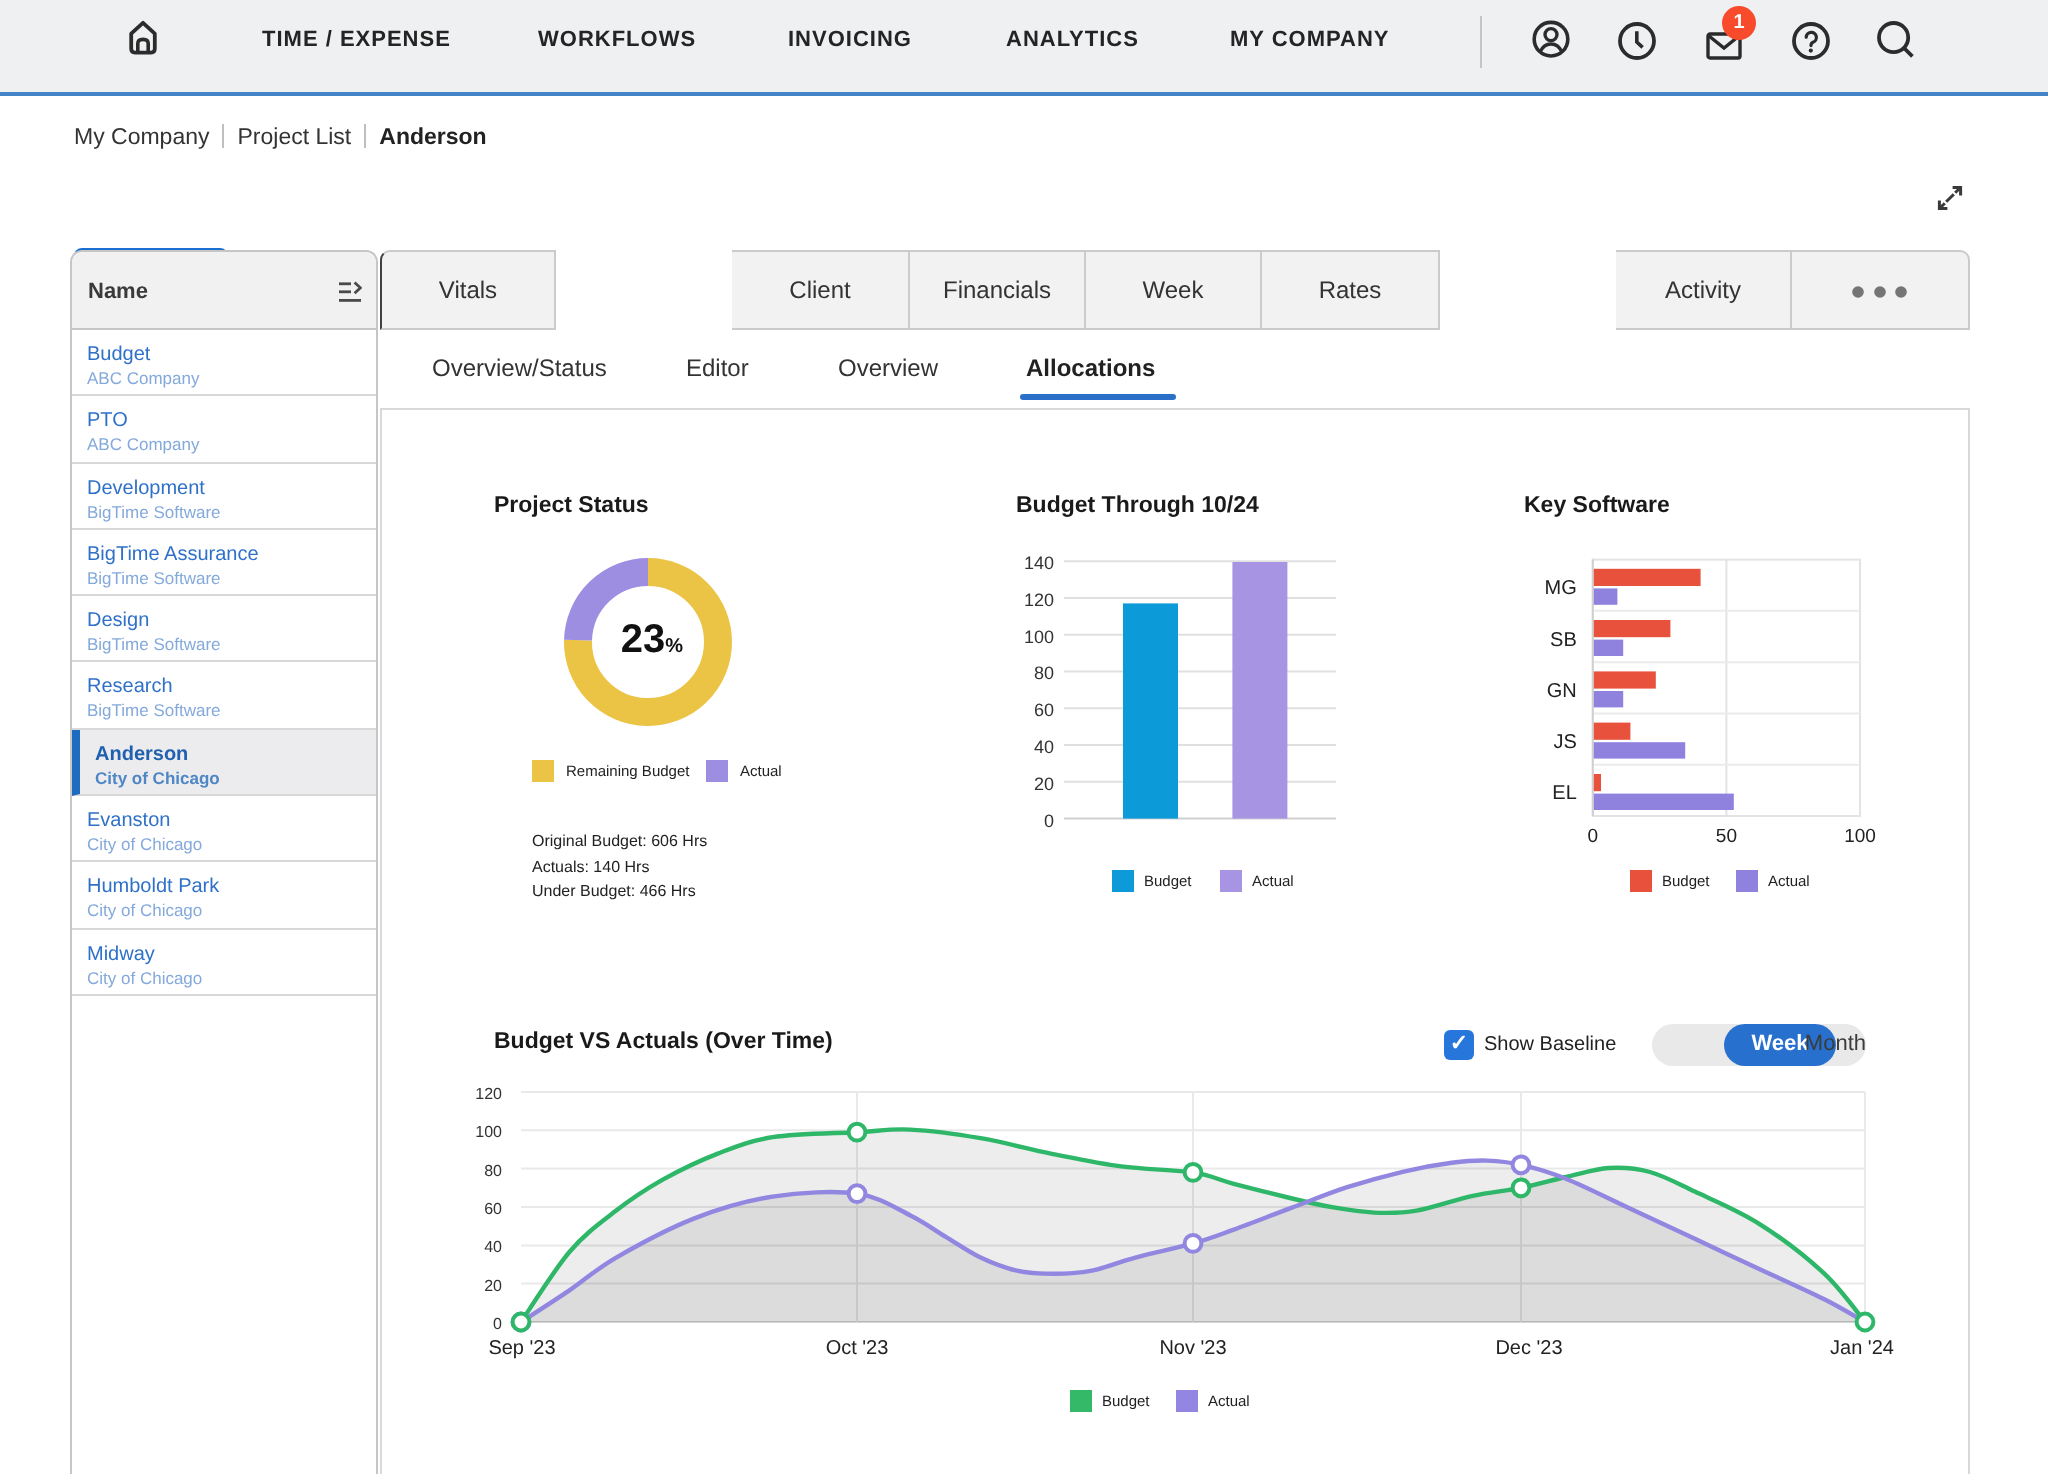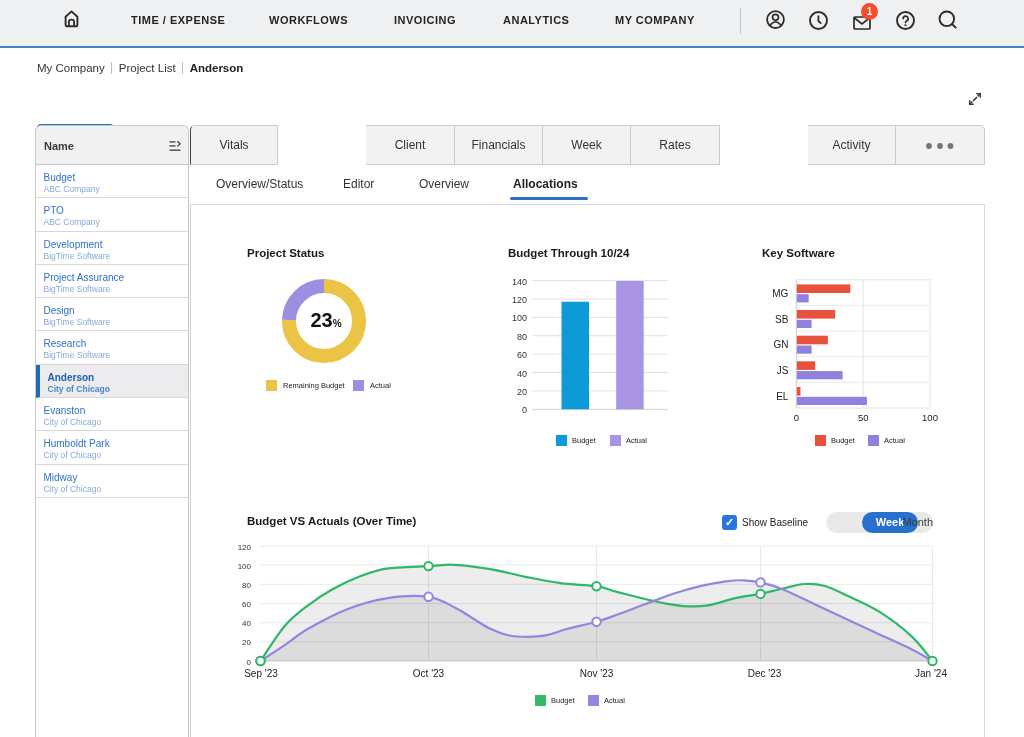--- a/index.html
+++ b/index.html
@@ -153,21 +153,21 @@
       </div>
     <div class="srow">
         <div class="n">PTO</div>
         <div class="c">ABC Company</div>
       </div>
     <div class="srow">
         <div class="n">Development</div>
         <div class="c">BigTime Software</div>
       </div>
     <div class="srow">
-        <div class="n">Project Assurance</div>
+        <div class="n">BigTime Assurance</div>
         <div class="c">BigTime Software</div>
       </div>
     <div class="srow">
         <div class="n">Design</div>
         <div class="c">BigTime Software</div>
       </div>
     <div class="srow">
         <div class="n">Research</div>
         <div class="c">BigTime Software</div>
       </div>
@@ -217,20 +217,21 @@
   <div class="ctitle" style="left:508px;top:247px">Budget Through 10/24</div>
   <div class="ctitle" style="left:762px;top:247px">Key Software</div>
 
   <svg class="abs" style="left:282px;top:279px" width="84" height="84" viewBox="0 0 84 84">
     <path fill="none" stroke="#ebc445" stroke-width="14" d="M42.00,7.00 A35,35 0 1 1 7.01,41.02"></path>
 <path fill="none" stroke="#9d8ee2" stroke-width="14" d="M7.01,41.02 A35,35 0 0 1 42.00,7.00"></path>
   </svg>
   <div class="big23">23<span>%</span></div>
   <div class="leg" style="left:266px;top:380px"><i style="background:#ebc445"></i>Remaining Budget</div>
   <div class="leg" style="left:353px;top:380px"><i style="background:#9d8ee2"></i>Actual</div>
+  <div class="stats">Original Budget: 606 Hrs<br>Actuals: 140 Hrs<br>Under Budget: 466 Hrs</div>
 
   <svg class="abs" style="left:495px;top:270px" width="185" height="145" viewBox="0 0 185 145">
 <line x1="37" y1="139.3" x2="173" y2="139.3" stroke="#d0d0d0" stroke-width="1"></line>
 <text x="32" y="143.3" font-size="9" fill="#333" text-anchor="end" font-family="Liberation Sans">0</text>
 <line x1="37" y1="120.9" x2="173" y2="120.9" stroke="#e0e0e0" stroke-width="1"></line>
 <text x="32" y="124.9" font-size="9" fill="#333" text-anchor="end" font-family="Liberation Sans">20</text>
 <line x1="37" y1="102.5" x2="173" y2="102.5" stroke="#e0e0e0" stroke-width="1"></line>
 <text x="32" y="106.5" font-size="9" fill="#333" text-anchor="end" font-family="Liberation Sans">40</text>
 <line x1="37" y1="84.1" x2="173" y2="84.1" stroke="#e0e0e0" stroke-width="1"></line>
 <text x="32" y="88.1" font-size="9" fill="#333" text-anchor="end" font-family="Liberation Sans">60</text>

